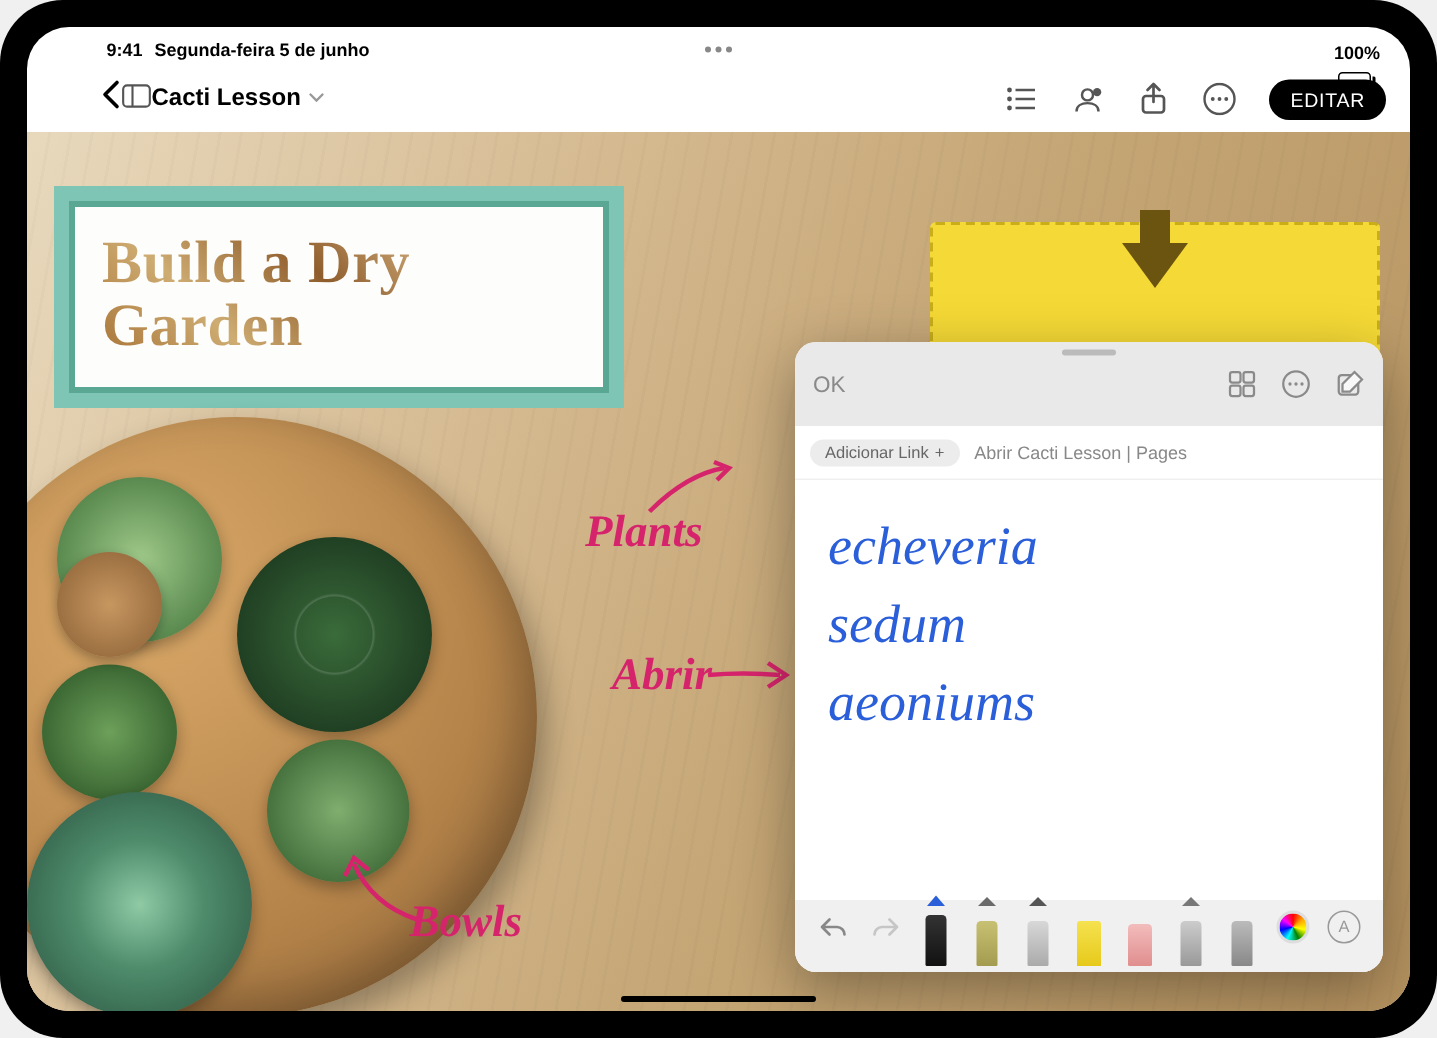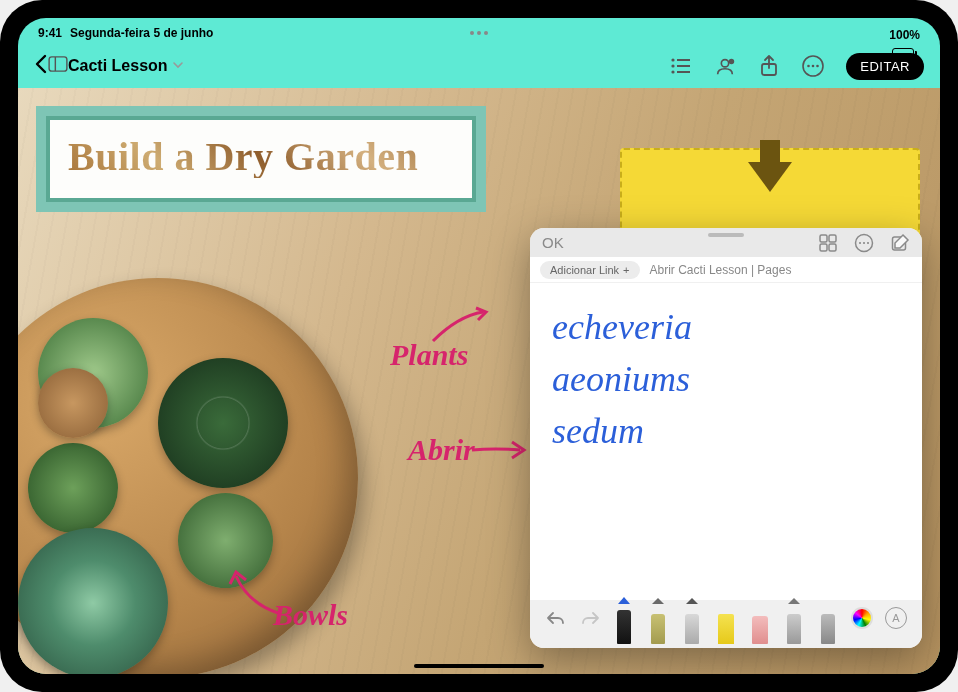--- a/index.html
+++ b/index.html
@@ -15,24 +15,25 @@
     width: 958px;
     height: 692px;
     background: #000;
     border-radius: 42px;
     padding: 18px;
     position: relative;
   }
   .screen {
     width: 100%;
     height: 100%;
-    background: #5eead4;
+    background: #ffffff;
     border-radius: 28px;
     overflow: hidden;
     position: relative;
+    padding-left: 33px;
   }
   
   .status-bar {
     height: 22px;
     display: flex;
     justify-content: space-between;
     align-items: center;
     padding: 0 20px;
     font-size: 12px;
     font-weight: 600;
@@ -87,22 +88,22 @@
   .wood-grain {
     position: absolute; inset: 0;
     background:
       repeating-linear-gradient(100deg, rgba(0,0,0,0.02) 0px, rgba(0,0,0,0.02) 2px, transparent 2px, transparent 14px),
       linear-gradient(115deg, #e8d9bd 0%, #d4b88e 35%, #c4a574 60%, #b5925f 100%);
   }
 
   
   .title-card {
     position: absolute;
-    top: 18px; left: 18px;
-    width: 450px;
+    top: 36px; left: 18px;
+    width: 380px;
     background: #7ec5b5;
     padding: 10px;
   }
   .title-inner {
     background: #fdfdfb;
     border: 4px solid #5aa893;
     padding: 16px 18px 20px;
   }
   .title-text {
     font-family: Georgia, "Times New Roman", serif;
@@ -195,35 +196,35 @@
     right: 18px; top: 140px;
     width: 392px; height: 420px;
     background: rgba(248,248,248,0.98);
     border-radius: 14px;
     box-shadow: 0 12px 40px rgba(0,0,0,0.35);
     display: flex; flex-direction: column;
     overflow: hidden;
     backdrop-filter: blur(10px);
   }
   .qn-header {
-    height: 29px;
+    height: 56px;
     background: rgba(230,230,230,0.85);
     display: flex; align-items: center; justify-content: space-between;
     padding: 0 12px;
     position: relative;
   }
   .qn-grabber {
     position: absolute; top: 5px; left: 50%; transform: translateX(-50%);
     width: 36px; height: 4px; background: #bbb; border-radius: 2px;
   }
   .qn-ok { color: #8a8a8a; font-size: 15px; font-weight: 500; }
   .qn-header-right { display: flex; gap: 16px; align-items:center;}
   .qn-icon { width: 20px; height: 20px; color: #8a8a8a; display:flex;align-items:center;justify-content:center;}
   .qn-linkbar {
-    height: 26px;
+    height: 36px;
     display: flex; align-items: center; gap: 10px;
     padding: 0 10px;
     border-bottom: 1px solid rgba(0,0,0,0.06);
     background: #fff;
   }
   .qn-addlink {
     background: #ececec; border-radius: 12px; padding: 3px 10px;
     font-size: 11px; color: #666; display: flex; align-items: center; gap: 4px;
   }
   .qn-openlink { font-size: 12px; color: #888; }
@@ -429,22 +430,22 @@
         </div>
         <div class="qn-linkbar">
           <span class="qn-addlink">
             <span>Adicionar Link</span>
             <span>+</span>
           </span>
           <span class="qn-openlink">Abrir Cacti Lesson | Pages</span>
         </div>
         <div class="qn-body">
           <div class="qn-line">echeveria</div>
+          <div class="qn-line">sedum</div>
           <div class="qn-line">aeoniums</div>
-          <div class="qn-line">sedum</div>
         </div>
         <div class="qn-toolbar">
           <span class="undo-redo">
             <svg width="22" height="22" viewBox="0 0 22 22">
                 <path d="M8 6L3 11l5 5M3 11h10a5 5 0 015 5" stroke="#888" stroke-width="1.8" fill="none" stroke-linecap="round" stroke-linejoin="round"></path>
               </svg>
           </span>
           <span class="undo-redo" style="opacity:.4">
             <svg width="22" height="22" viewBox="0 0 22 22">
                 <path d="M14 6l5 5-5 5M19 11H9a5 5 0 00-5 5" stroke="#888" stroke-width="1.8" fill="none" stroke-linecap="round" stroke-linejoin="round"></path>

